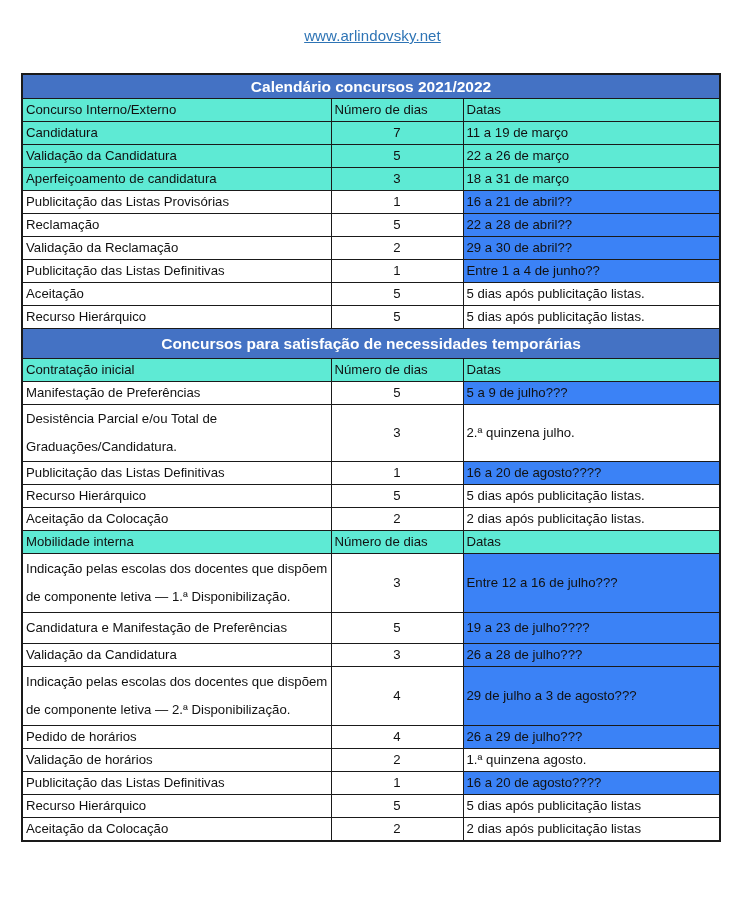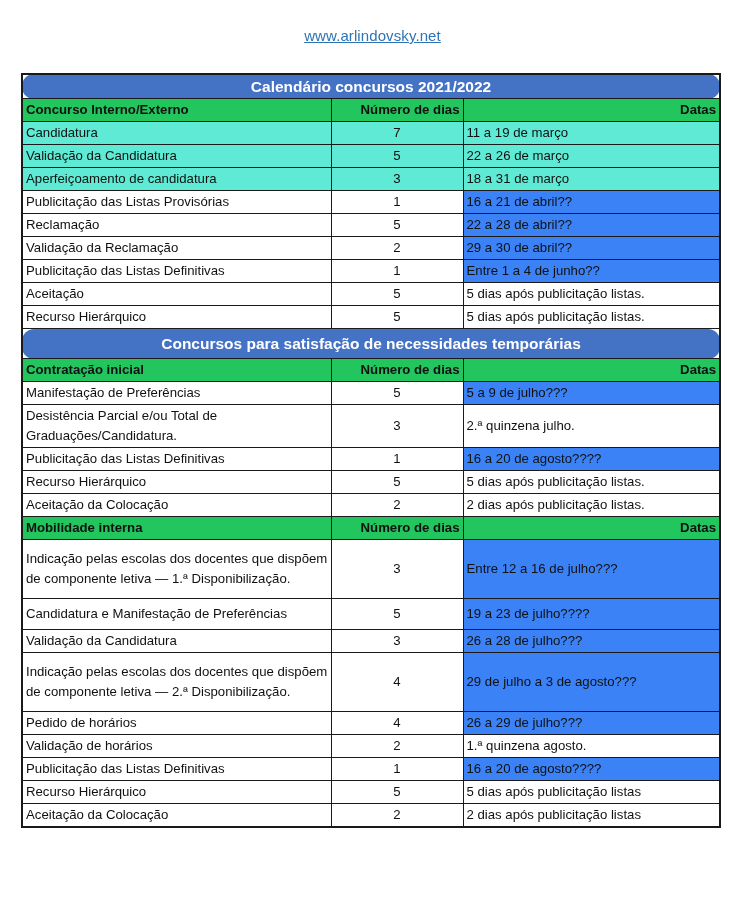--- a/index.html
+++ b/index.html
@@ -43,39 +43,38 @@
       padding: 0 3px;
       font-size: 13.2px;
       line-height: 20px;
       height: 22px;
       vertical-align: middle;
       white-space: nowrap;
       overflow: hidden;
     }
     table.cal td.wrap {
       white-space: normal;
-      line-height: 20px;
+      line-height: 28px;
     }
     table.cal td.num { text-align: center; }
     tr.title td {
       background: #4472c4;
       color: #ffffff;
       font-weight: bold;
       font-size: 15.5px;
       text-align: center;
       height: 23px;
-      border-radius: 12px;
     }
     tr.title.big td { height: 29px; }
     tr.head td {
-      background: #22c55e;
-      font-weight: bold;
+      background: #5eead4;
+      font-weight: normal;
       height: 22px;
     }
-    tr.head td.center { text-align: right; }
+    tr.head td.center { text-align: left; }
     tr.green td { background: #5eead4; }
     td.yellow { background: #3b82f6; }
     tr.tall2 td { height: 42px; }
     tr.tall3 td { height: 58px; }
     tr.med td { height: 30px; }
   </style>
 </head>
 <body>
 
 <a class="url">www.arlindovsky.net</a>

